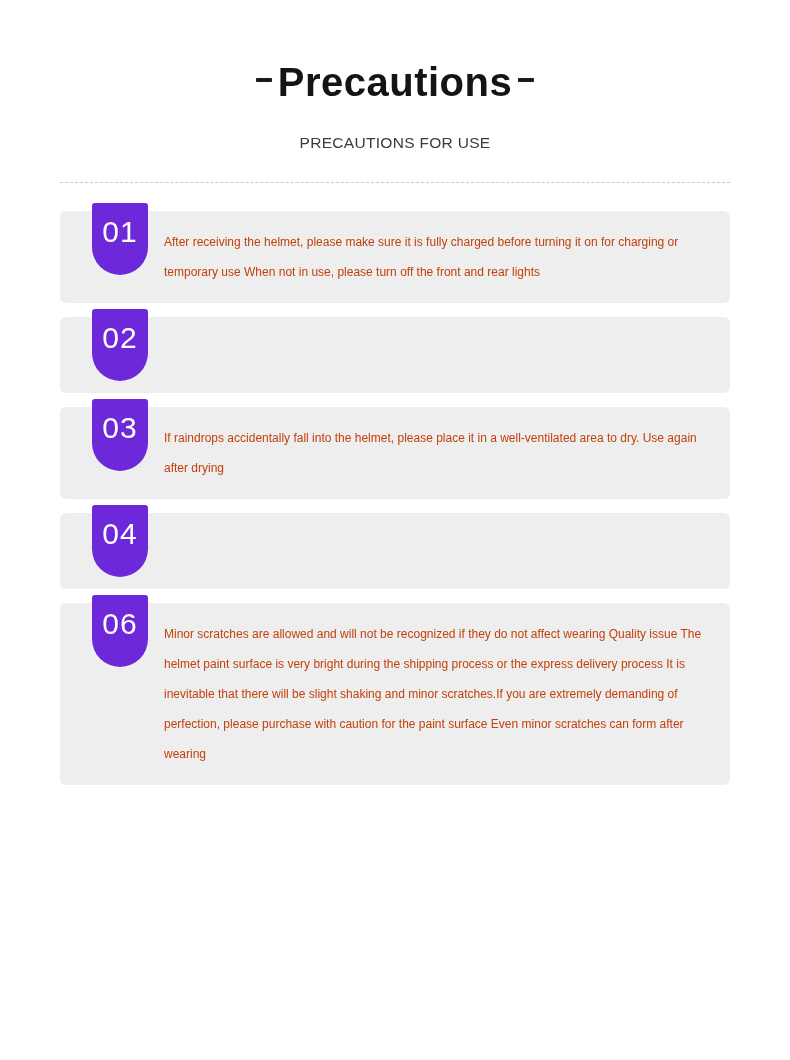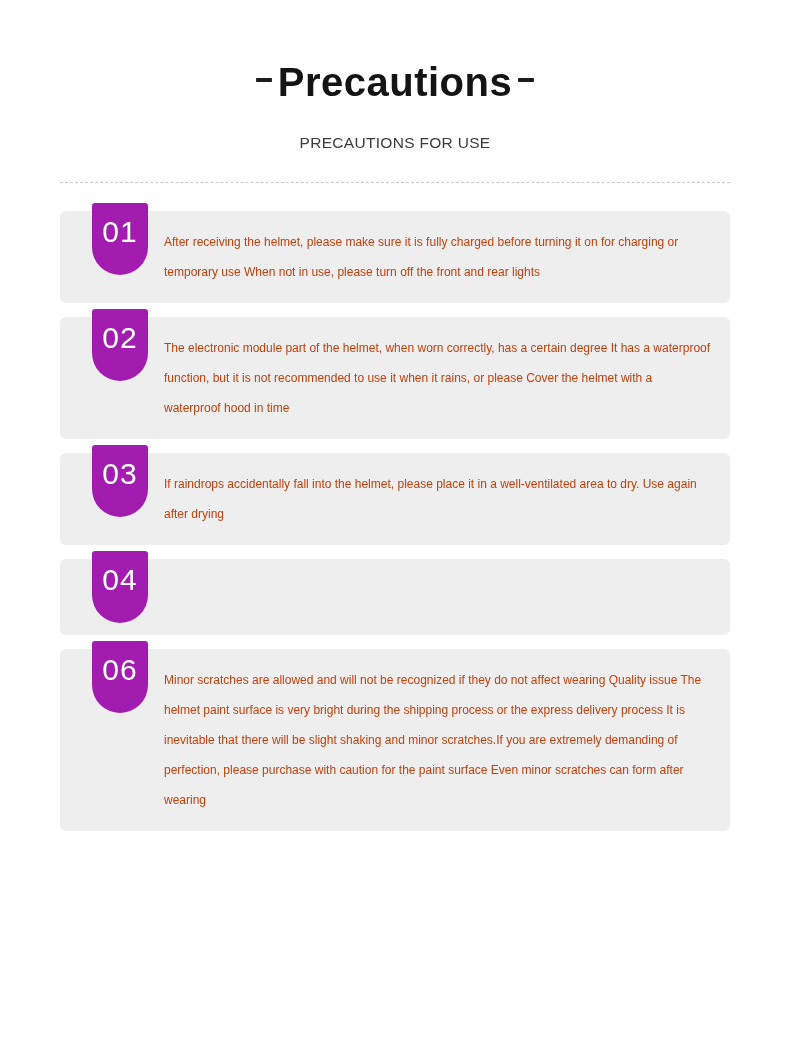--- a/index.html
+++ b/index.html
@@ -71,21 +71,21 @@
     min-height: 76px;
     padding: 16px 18px 16px 104px;
     box-sizing: border-box;
   }
   .badge {
     position: absolute;
     left: 32px;
     top: -8px;
     width: 56px;
     height: 72px;
-    background: #a21caf;
+    background: #6d28d9;
     border-radius: 3px 3px 28px 28px;
     color: #ffffff;
     font-size: 30px;
     display: flex;
     align-items: flex-start;
     justify-content: center;
     padding-top: 12px;
     box-sizing: border-box;
     letter-spacing: 1px;
   }
@@ -114,21 +114,20 @@
 
   <div class="list">
 
     <div class="item">
       <div class="badge">01</div>
       <div class="text">After receiving the helmet, please make sure it is fully charged before turning it on for charging or temporary use When not in use, please turn off the front and rear lights</div>
     </div>
 
     <div class="item">
       <div class="badge">02</div>
-      <div class="text">The electronic module part of the helmet, when worn correctly, has a certain degree It has a waterproof function, but it is not recommended to use it when it rains, or please Cover the helmet with a waterproof hood in time</div>
     </div>
 
     <div class="item">
       <div class="badge">03</div>
       <div class="text">If raindrops accidentally fall into the helmet, please place it in a well-ventilated area to dry. Use again after drying</div>
     </div>
 
     <div class="item">
       <div class="badge">04</div>
     </div>

